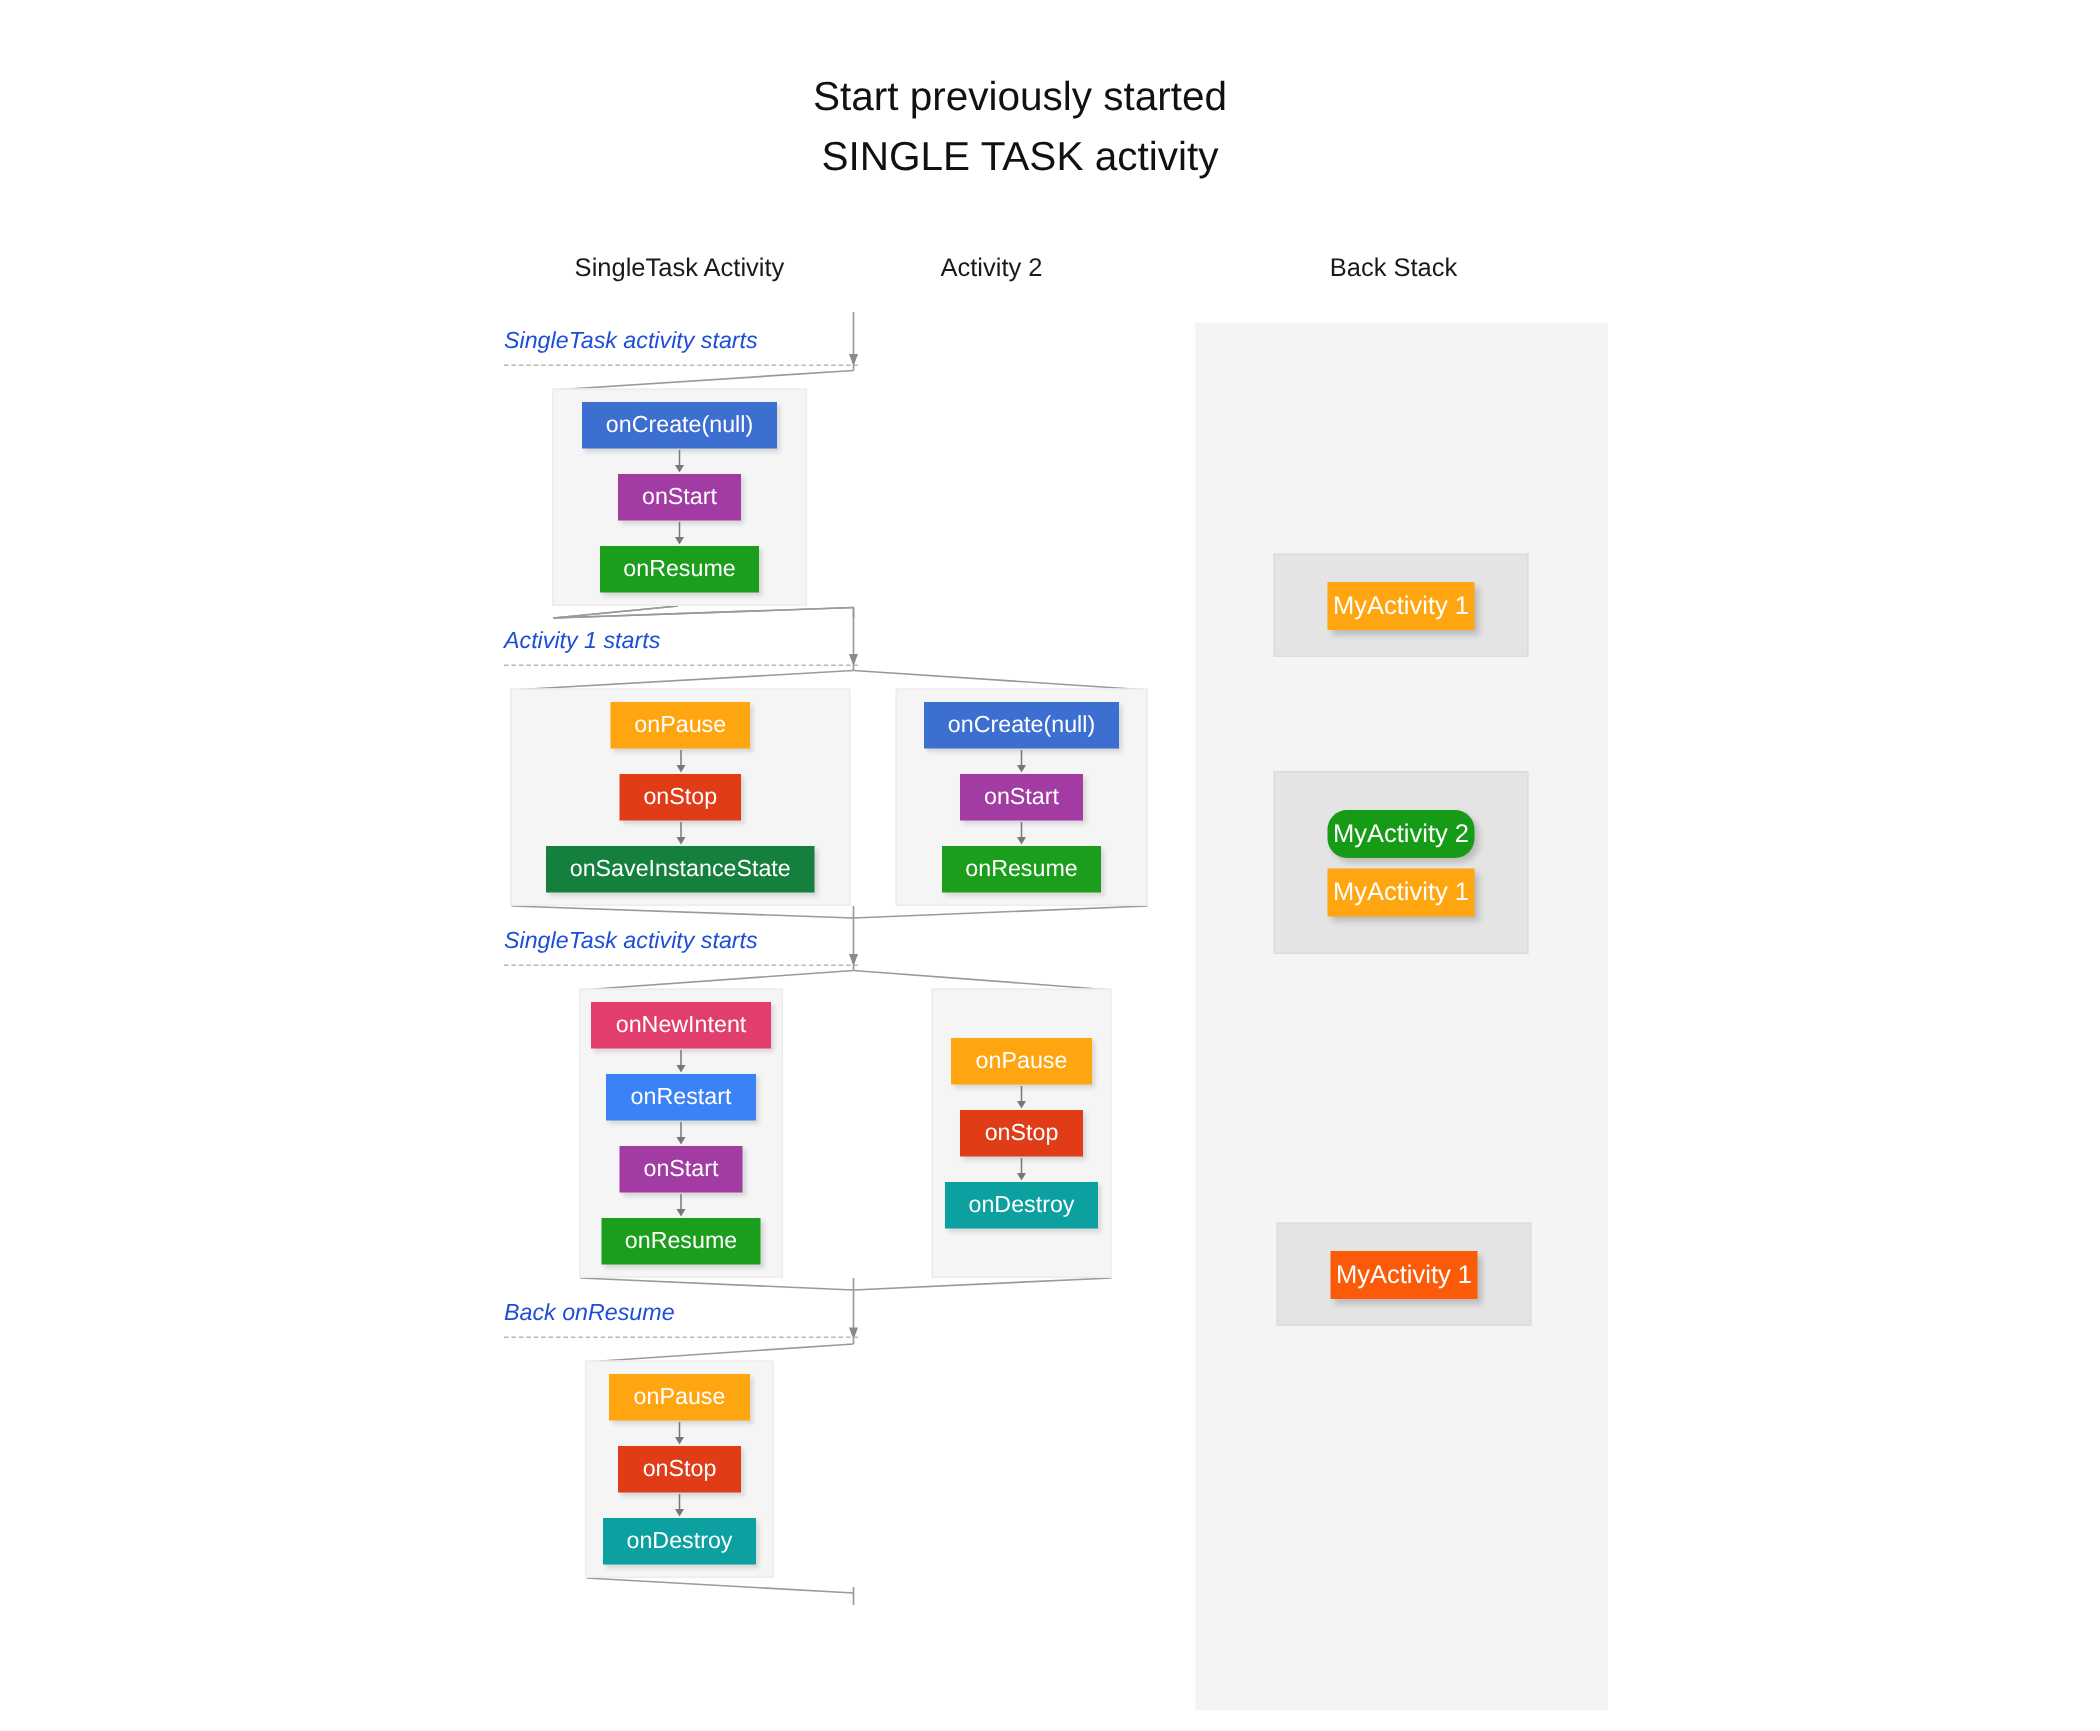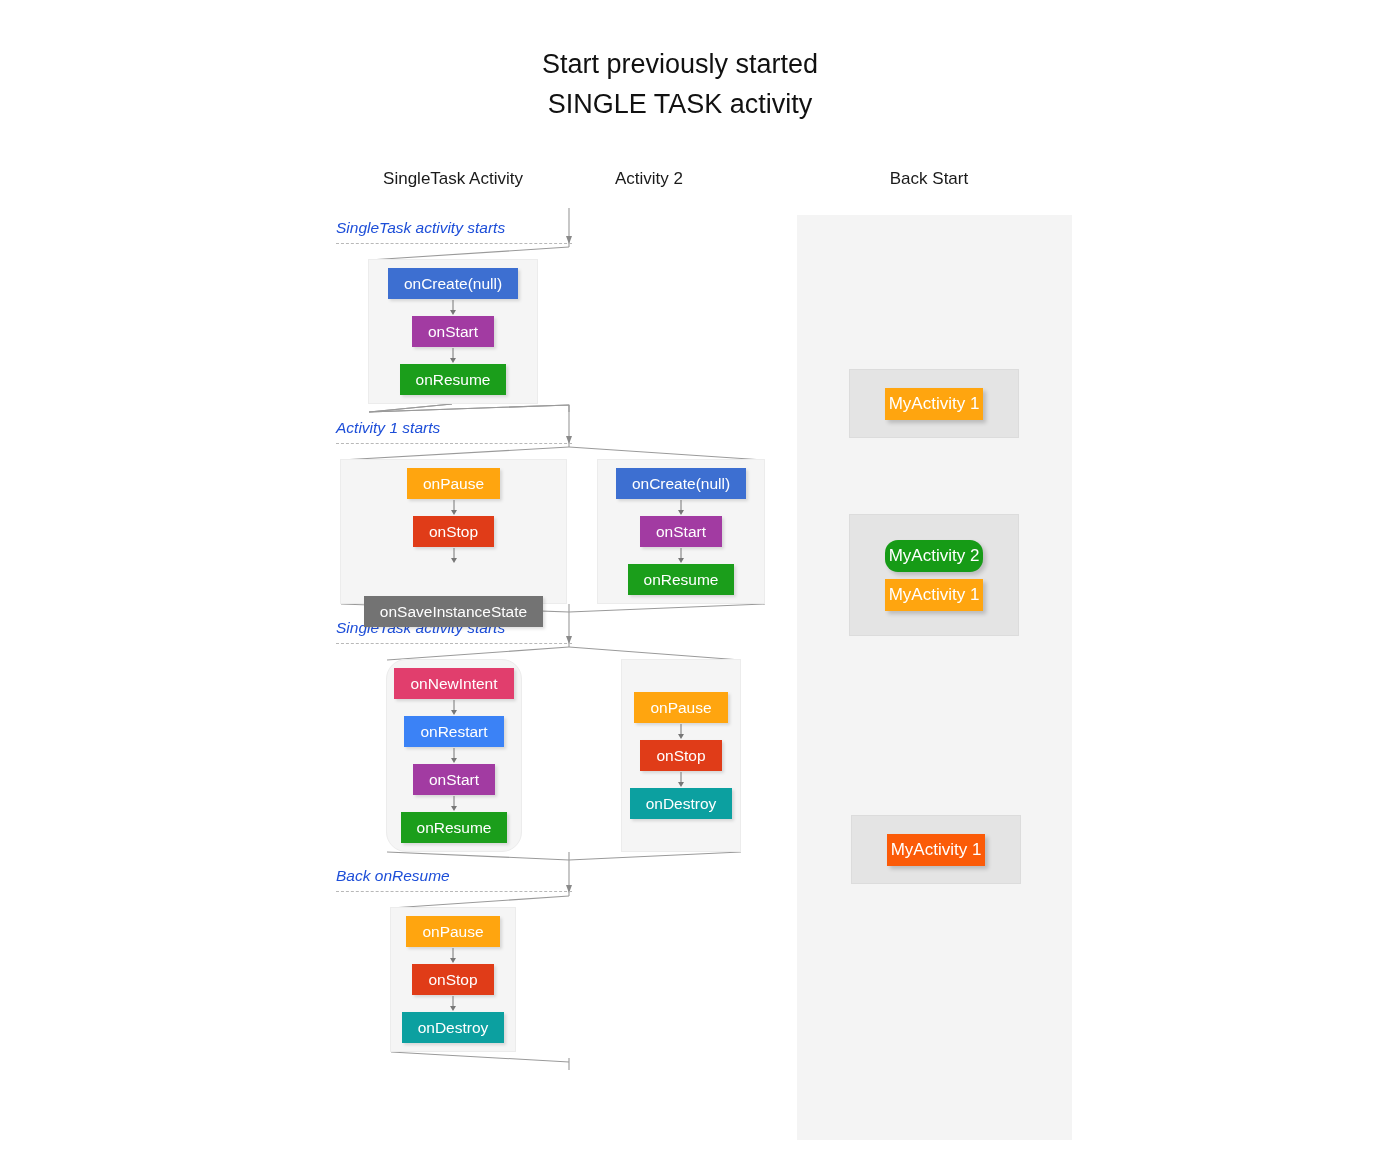--- a/index.html
+++ b/index.html
@@ -34,21 +34,21 @@
   
   .column-header {
     position: absolute;
     font-size: 17px;
     color: #1a1a1a;
     text-align: center;
     white-space: nowrap;
     margin-top: 10px;
   }
   #col-head-0 { left: 330px; top: 159px; width: 246px; }
-  #col-head-1 { left: 548px; top: 159px; width: 202px; }
+  #col-head-1 { left: 560px; top: 159px; width: 202px; }
   #col-head-2 { left: 828px; top: 159px; width: 202px; }
 
   
   #backstack-column {
     position: absolute;
     left: 797px;
     top: 215px;
     width: 275px;
     height: 925px;
     background: #f4f4f4;
@@ -152,21 +152,21 @@
 </head>
 <body>
 
 <div id="backstack-column"></div>
 
 <div id="diagram-title">Start previously started
 SINGLE TASK activity</div>
 
 <div class="column-header" id="col-head-0">SingleTask Activity</div>
 <div class="column-header" id="col-head-1">Activity 2</div>
-<div class="column-header" id="col-head-2">Back Start</div>
+<div class="column-header" id="col-head-2">Back Stack</div>
 
 <svg id="connector-layer" viewBox="0 0 1400 1154">
   <g fill="none" stroke="#9a9a9a" stroke-width="1.1">
 
     <path d="M569,208 L569,247"></path>
 
     <path d="M569,247 L369,260 L369,260"></path>
 
     <path d="M452,404 L369,412 L569,405 L569,412"></path>
     <path d="M452,404 L369,412"></path>
@@ -247,21 +247,21 @@
           <polygon points="3,11 9,11 6,16" fill="#777"></polygon>
         </svg>
       </span>
     <span class="callback-box" style="background-color: rgb(224, 60, 24);">onStop</span>
     <span class="arrow-down">
         <svg width="12" height="17" viewBox="0 0 12 17">
           <line x1="6" y1="1" x2="6" y2="12" stroke="#777" stroke-width="1"></line>
           <polygon points="3,11 9,11 6,16" fill="#777"></polygon>
         </svg>
       </span>
-    <span class="callback-box" style="background-color: #737373; margin-top: 32px;">onSaveInstanceState</span>
+    <span class="callback-box" style="background-color: #15803d;">onSaveInstanceState</span>
   </div>
 </div>
 
 <div class="lifecycle-panel" id="panel-2-1" style="left:597px; top:459px; width:168px; height:145px;">
   <div class="panel-inner" style="top:8px;">
     <span class="callback-box" style="background-color: rgb(61, 111, 209);">onCreate(null)</span>
     <span class="arrow-down">
         <svg width="12" height="17" viewBox="0 0 12 17">
           <line x1="6" y1="1" x2="6" y2="12" stroke="#777" stroke-width="1"></line>
           <polygon points="3,11 9,11 6,16" fill="#777"></polygon>
@@ -271,21 +271,21 @@
     <span class="arrow-down">
         <svg width="12" height="17" viewBox="0 0 12 17">
           <line x1="6" y1="1" x2="6" y2="12" stroke="#777" stroke-width="1"></line>
           <polygon points="3,11 9,11 6,16" fill="#777"></polygon>
         </svg>
       </span>
     <span class="callback-box" style="background-color: rgb(27, 158, 27);">onResume</span>
   </div>
 </div>
 
-<div class="lifecycle-panel" id="panel-3-0" style="left:386px; top:659px; width:136px; height:193px;border-radius:20px;">
+<div class="lifecycle-panel" id="panel-3-0" style="left:386px; top:659px; width:136px; height:193px;">
   <div class="panel-inner" style="top:8px;">
     <span class="callback-box" style="background-color: rgb(225, 62, 109);">onNewIntent</span>
     <span class="arrow-down">
         <svg width="12" height="17" viewBox="0 0 12 17">
           <line x1="6" y1="1" x2="6" y2="12" stroke="#777" stroke-width="1"></line>
           <polygon points="3,11 9,11 6,16" fill="#777"></polygon>
         </svg>
       </span>
     <span class="callback-box" style="background-color: #3b82f6;">onRestart</span>
     <span class="arrow-down">

